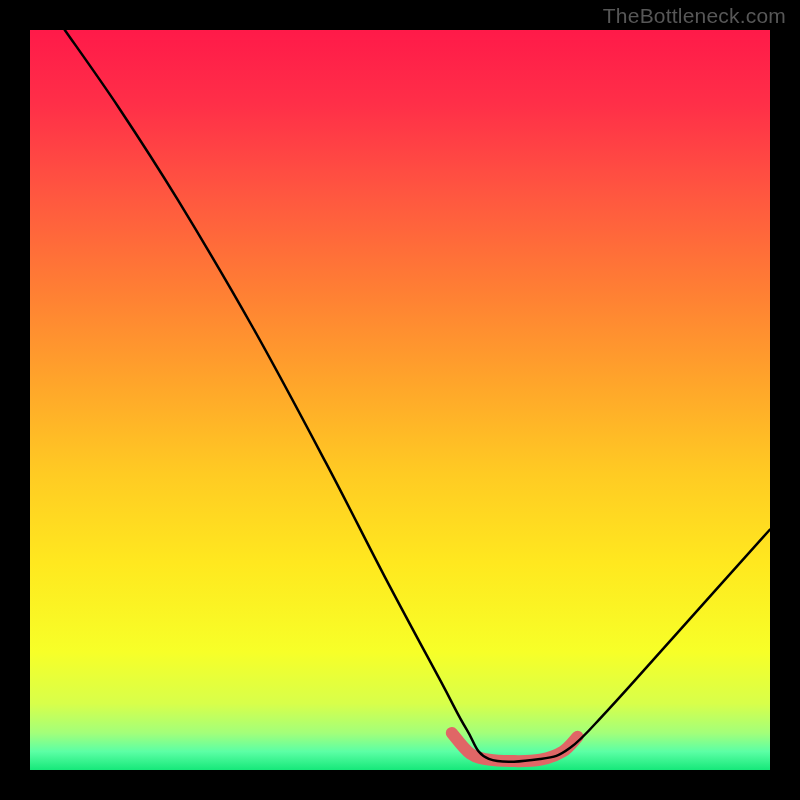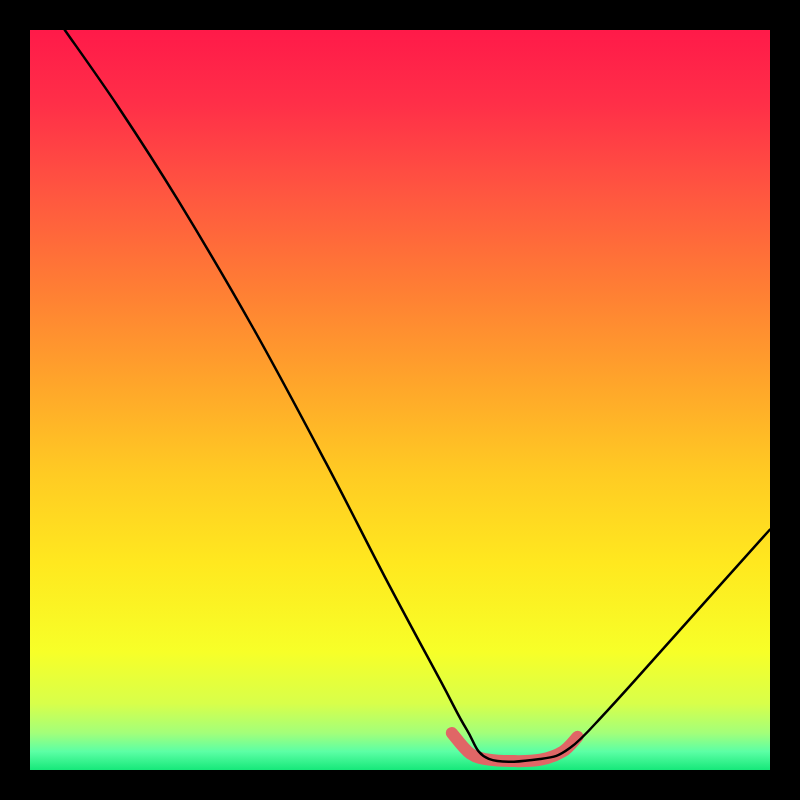--- a/index.html
+++ b/index.html
@@ -30,20 +30,21 @@
     position: absolute;
     top: 0;
     left: 0;
   }
 </style>
 </head>
 <body>
 
 <div class="stage">
 
+  <div class="watermark">TheBottleneck.com</div>
 
   <svg id="chart-svg" width="800" height="800" viewBox="0 0 800 800">
     <defs>
       <linearGradient id="bg-grad" x1="0" y1="0" x2="0" y2="1">
           <stop offset="0%" stop-color="#ff1a49"></stop>
           <stop offset="10%" stop-color="#ff2f48"></stop>
           <stop offset="22%" stop-color="#ff5640"></stop>
           <stop offset="35%" stop-color="#ff7e34"></stop>
           <stop offset="48%" stop-color="#ffa62a"></stop>
           <stop offset="60%" stop-color="#ffcb23"></stop>

